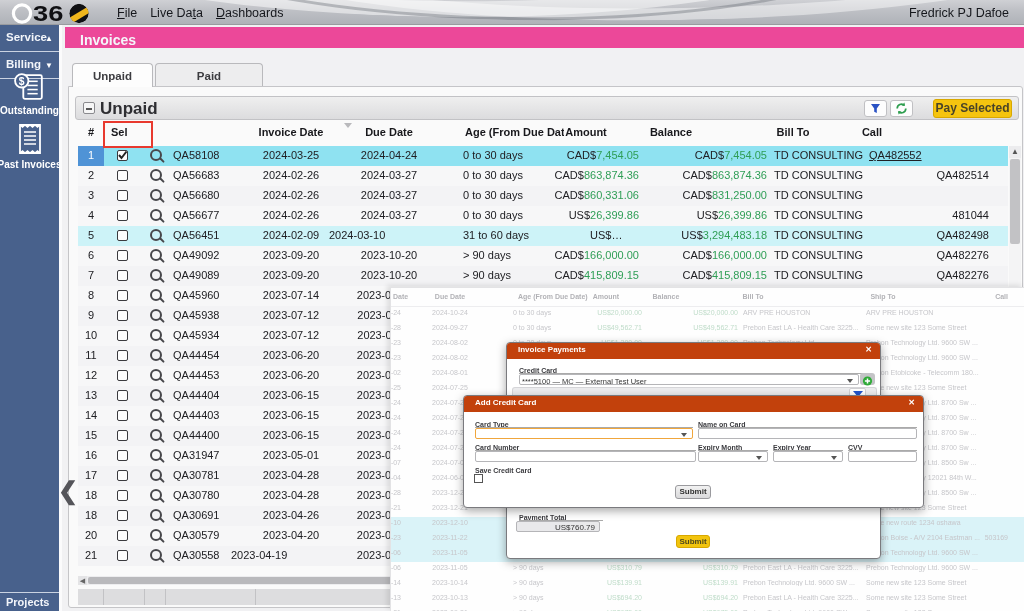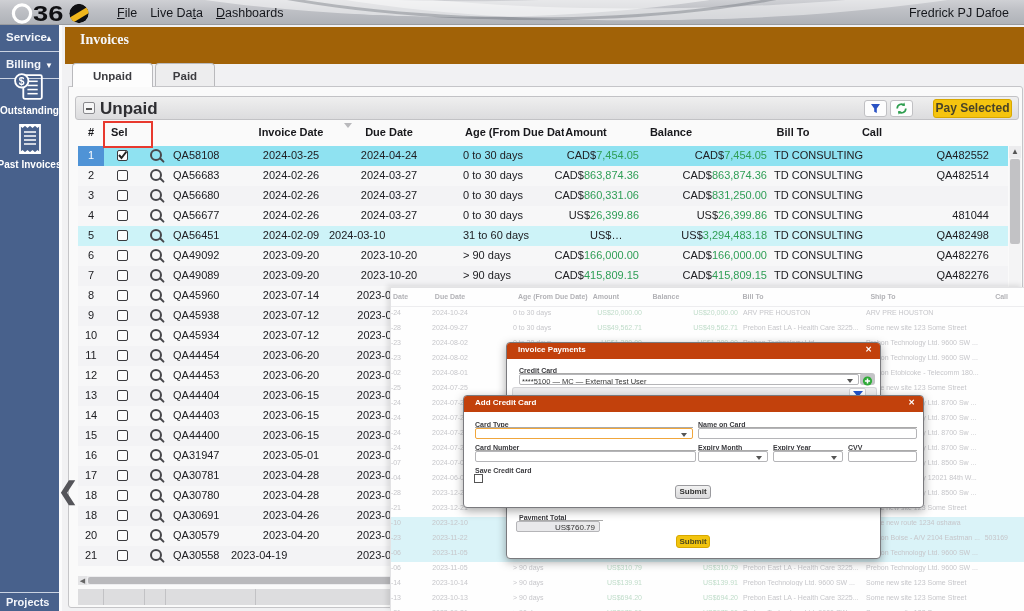--- a/index.html
+++ b/index.html
@@ -19,26 +19,26 @@
 #sidebar{position:absolute;left:0;top:25px;width:59px;height:586px;background:#48618c;color:#fff;}
 .sbrow{position:relative;height:27px;border-bottom:1.5px solid rgba(235,240,248,.8);background:#48618c;}
 .sbrow .t{position:absolute;left:6px;top:6px;font-size:11.5px;font-weight:bold;color:#f2f5fa;}
 .sbrow .a{position:absolute;right:6px;top:9px;font-size:8px;color:#fff;}
 .sblbl{position:absolute;width:67px;left:-4px;text-align:center;font-size:10px;font-weight:bold;color:#fff;white-space:nowrap;}
 #projects{position:absolute;left:0;bottom:0;width:73px;height:19px;background:#48618c;border-top:1.5px solid rgba(235,240,248,.8);}
 #projects .t{position:absolute;left:6px;top:3px;font-size:11px;font-weight:bold;color:#f2f5fa;}
 #projects .a{position:absolute;right:6px;top:6px;font-size:8px;color:#fff;}
 
 #content{position:absolute;left:59px;top:25px;width:965px;height:586px;background:#f1f1f3;border-left:3px solid #fbfbfc;}
-#titlebar{position:absolute;left:3px;top:2px;right:0;height:37px;background:#a16207;font-family:Liberation Serif, serif;}
+#titlebar{position:absolute;left:3px;top:2px;right:0;height:21px;background:#ec4899;}
 #titlebar span{position:absolute;left:15px;top:5px;color:#f4f6fa;font-size:14px;font-weight:bold;}
 .tab{position:absolute;top:38px;height:24px;border:1px solid #b9b9bc;border-bottom:none;border-radius:4px 4px 0 0;
  font-size:11.5px;font-weight:bold;color:#3c3c40;text-align:center;padding-top:6px;}
 #tab1{left:10px;width:81px;background:#fdfdfd;z-index:3;}
-#tab2{left:93px;width:60px;background:#ededee;}
+#tab2{left:93px;width:108px;background:#ededee;}
 #panel{position:absolute;left:6px;top:61px;width:955px;height:522px;background:#fafafa;border:1px solid #c5c5c8;border-radius:0 3px 3px 3px;}
 #groupbar{position:absolute;left:13px;top:71px;width:944px;height:24px;background:linear-gradient(180deg,#efefef,#dcdcde);
  border:1px solid #c2c2c5;border-radius:3px;}
 #groupbar .minus{position:absolute;left:7px;top:5px;width:12px;height:12px;border:1px solid #8a8a8e;border-radius:2px;background:#f6f6f6;}
 #groupbar .minus:after{content:"";position:absolute;left:2px;top:5px;width:6px;height:1.6px;background:#555;}
 #groupbar .cap{position:absolute;left:24px;top:2px;font-size:17px;font-weight:bold;color:#2e2e32;}
 .toolbtn{position:absolute;top:3px;width:23px;height:17px;background:#fdfdfd;border:1px solid #c0c0c3;border-radius:3px;}
 #paybtn{position:absolute;right:6px;top:2px;width:79px;height:19px;background:#f5c40f;border:1px solid #d8a800;border-radius:3px;
  font-size:12px;font-weight:bold;color:#4a4428;text-align:center;line-height:17px;}
 
@@ -186,21 +186,21 @@
           </svg>
         </span>
         <span class="mag"></span>
         <span class="cell" style="left:95px;">QA58108</span>
         <span class="cell" style="left:153px;width:120px;text-align:center;">2024-03-25</span>
         <span class="cell" style="left:251px;width:120px;text-align:center;">2024-04-24</span>
         <span class="cell" style="left:385px;">0 to 30 days</span>
         <span class="cell" style="left:411px;width:150px;text-align:right;">CAD$<span class="grn">7,454.05</span></span>
         <span class="cell" style="left:539px;width:150px;text-align:right;">CAD$<span class="grn">7,454.05</span></span>
         <span class="cell" style="left:696px;">TD CONSULTING</span>
-        <span class="cell" style="left:791px;width:120px;text-align:right;">QA482552</span>
+        <span class="cell" style="left:791px;width:120px;text-align:left;text-decoration:underline;">QA482552</span>
       </div>
 <div class="row" style="top:46px;">
         <div class="numcell">2</div>
         <span class="cb"></span>
         <span class="mag"></span>
         <span class="cell" style="left:95px;">QA56683</span>
         <span class="cell" style="left:153px;width:120px;text-align:center;">2024-02-26</span>
         <span class="cell" style="left:251px;width:120px;text-align:center;">2024-03-27</span>
         <span class="cell" style="left:385px;">0 to 30 days</span>
         <span class="cell" style="left:411px;width:150px;text-align:right;">CAD$<span class="grn">863,874.36</span></span>

